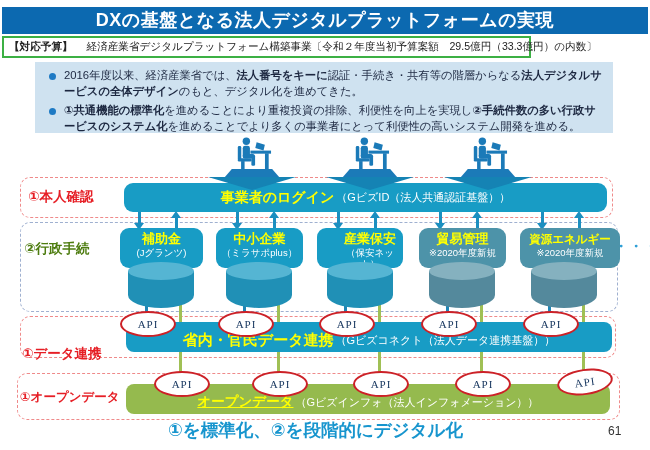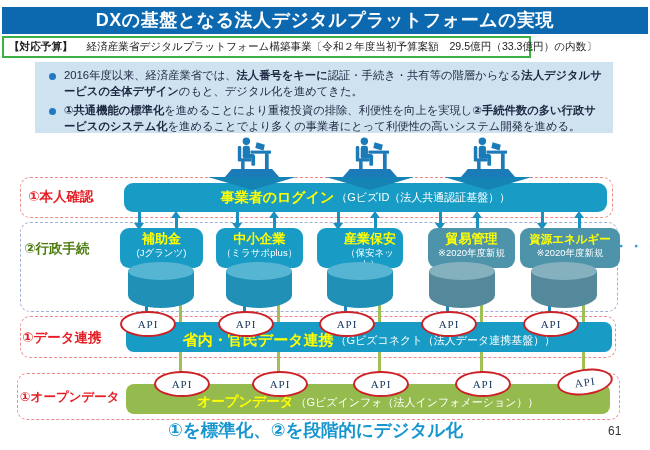--- a/index.html
+++ b/index.html
@@ -208,21 +208,21 @@
     <div class="svc-sub">(Jグランツ)</div>
   </div>
   <div class="abs svc-box" style="left:216px;top:228px;width:87px;height:40px;">
     <div class="svc-title">中小企業</div>
     <div class="svc-sub">（ミラサポplus）</div>
   </div>
   <div class="abs svc-box" style="left:317px;top:228px;width:86px;height:40px;padding-left:20px;">
     <div class="svc-title">産業保安</div>
     <div class="svc-sub">（保安ネット）</div>
   </div>
-  <div class="abs svc-box muted" style="left:419px;top:228px;width:87px;height:40px;margin-left:9px;">
+  <div class="abs svc-box muted" style="left:419px;top:228px;width:87px;height:40px;">
     <div class="svc-title">貿易管理</div>
     <div class="svc-sub">※2020年度新規</div>
   </div>
   <div class="abs svc-box muted" style="left:520px;top:228px;width:100px;height:40px;">
     <div class="svc-title small">資源エネルギー</div>
     <div class="svc-sub">※2020年度新規</div>
   </div>
   <div class="abs ellipsis" style="left:614px;top:238px;">・・・</div>
 
   <div class="abs cyl" style="left:128px;top:262px;">
@@ -252,35 +252,35 @@
   <div class="abs vline-blue" style="left:446px;top:305px;height:16px;"></div>
   <div class="abs vline-blue" style="left:548px;top:305px;height:16px;"></div>
 
   <div class="abs vline-green" style="left:179px;top:305px;height:79px;"></div>
   <div class="abs vline-green" style="left:277px;top:305px;height:79px;"></div>
   <div class="abs vline-green" style="left:378px;top:305px;height:79px;"></div>
   <div class="abs vline-green" style="left:480px;top:305px;height:79px;"></div>
   <div class="abs vline-green" style="left:582px;top:305px;height:79px;"></div>
 
   <div class="abs dash-red" style="left:20px;top:316px;width:594px;height:40px;"></div>
-  <div class="abs row-label red-label" style="left:22px;top:329px;">①データ連携</div>
+  <div class="abs row-label red-label" style="left:22px;top:345px;">①データ連携</div>
   <div class="abs bar" style="left:126px;top:322px;width:486px;height:30px;border-radius:8px;padding-top:6px;box-sizing:border-box;">
     <span class="bar-title" style="font-size:15px;">省内・官民データ連携</span>
     <span class="bar-sub">（Gビズコネクト（法人データ連携基盤））</span>
   </div>
   <div class="abs api-oval" style="left:120px;top:311px;">API</div>
   <div class="abs api-oval" style="left:218px;top:311px;">API</div>
   <div class="abs api-oval" style="left:319px;top:311px;">API</div>
   <div class="abs api-oval" style="left:421px;top:311px;">API</div>
   <div class="abs api-oval" style="left:523px;top:311px;">API</div>
 
   <div class="abs dash-red" style="left:17px;top:373px;width:601px;height:45px;"></div>
   <div class="abs row-label red-label" style="left:20px;top:389px;font-size:12.5px;">①オープンデータ</div>
   <div class="abs bar green" style="left:126px;top:384px;width:484px;height:30px;padding-top:6px;box-sizing:border-box;">
-    <span class="bar-title" style="font-size:13.5px;">オープンデータ</span>
+    <span class="bar-title" style="font-size:13.5px;text-decoration:underline;">オープンデータ</span>
     <span class="bar-sub">（Gビズインフォ（法人インフォメーション））</span>
   </div>
   <div class="abs api-oval" style="left:154px;top:371px;">API</div>
   <div class="abs api-oval" style="left:252px;top:371px;">API</div>
   <div class="abs api-oval" style="left:353px;top:371px;">API</div>
   <div class="abs api-oval" style="left:455px;top:371px;">API</div>
   <div class="abs api-oval tilt" style="left:557px;top:369px;">API</div>
 
   <div class="abs footer-msg">①を標準化、②を段階的にデジタル化</div>
   <div class="abs page-num">61</div>

